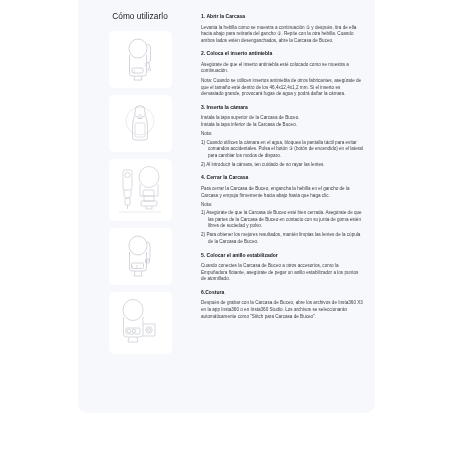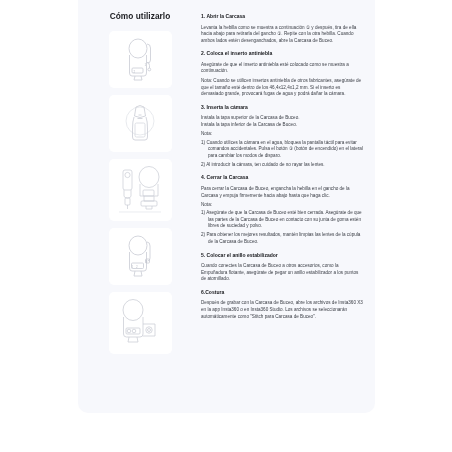--- a/index.html
+++ b/index.html
@@ -44,21 +44,21 @@
     width: 104px;
     flex: 0 0 104px;
     display: flex;
     flex-direction: column;
     align-items: center;
     padding-top: 1px;
   }
 
   .page-title {
     font-size: 8.3px;
-    font-weight: bold;
+    font-weight: normal;
     color: #1b1c20;
     letter-spacing: 0.05px;
     line-height: 11px;
     margin: 0 0 9px 0;
     align-self: center;
     text-align: center;
   }
 
   .figure-card {
     width: 63px;

